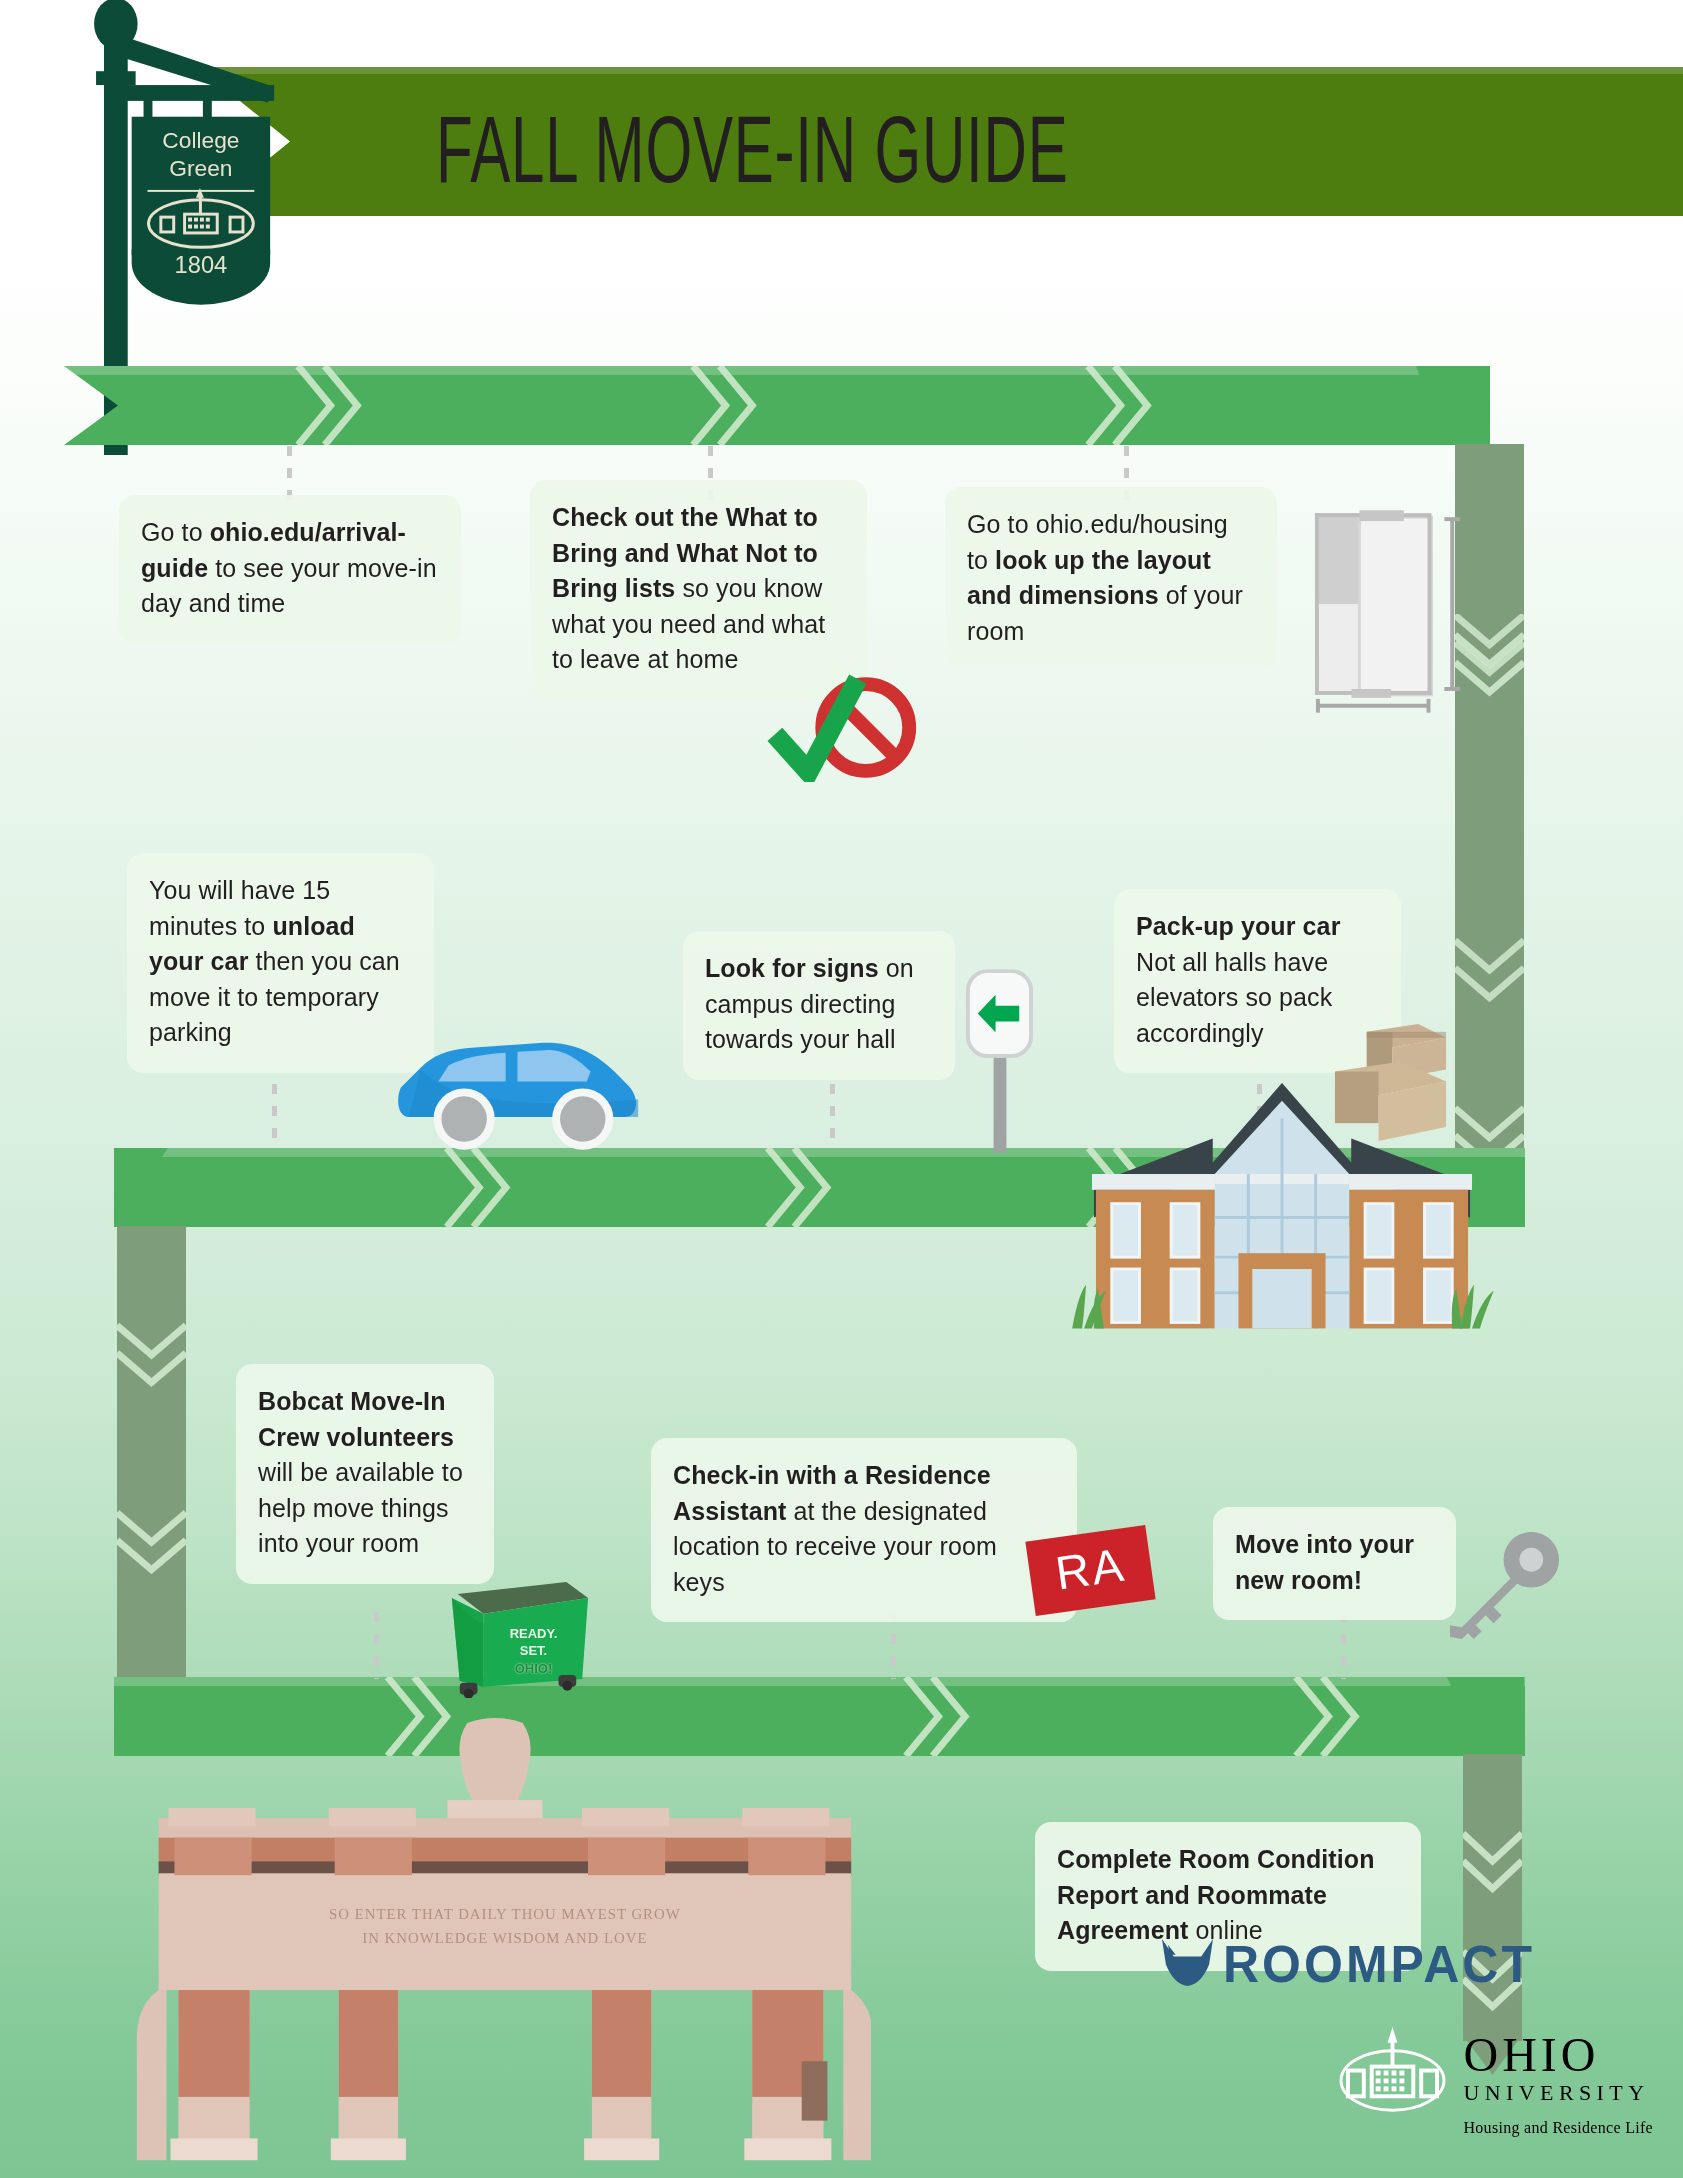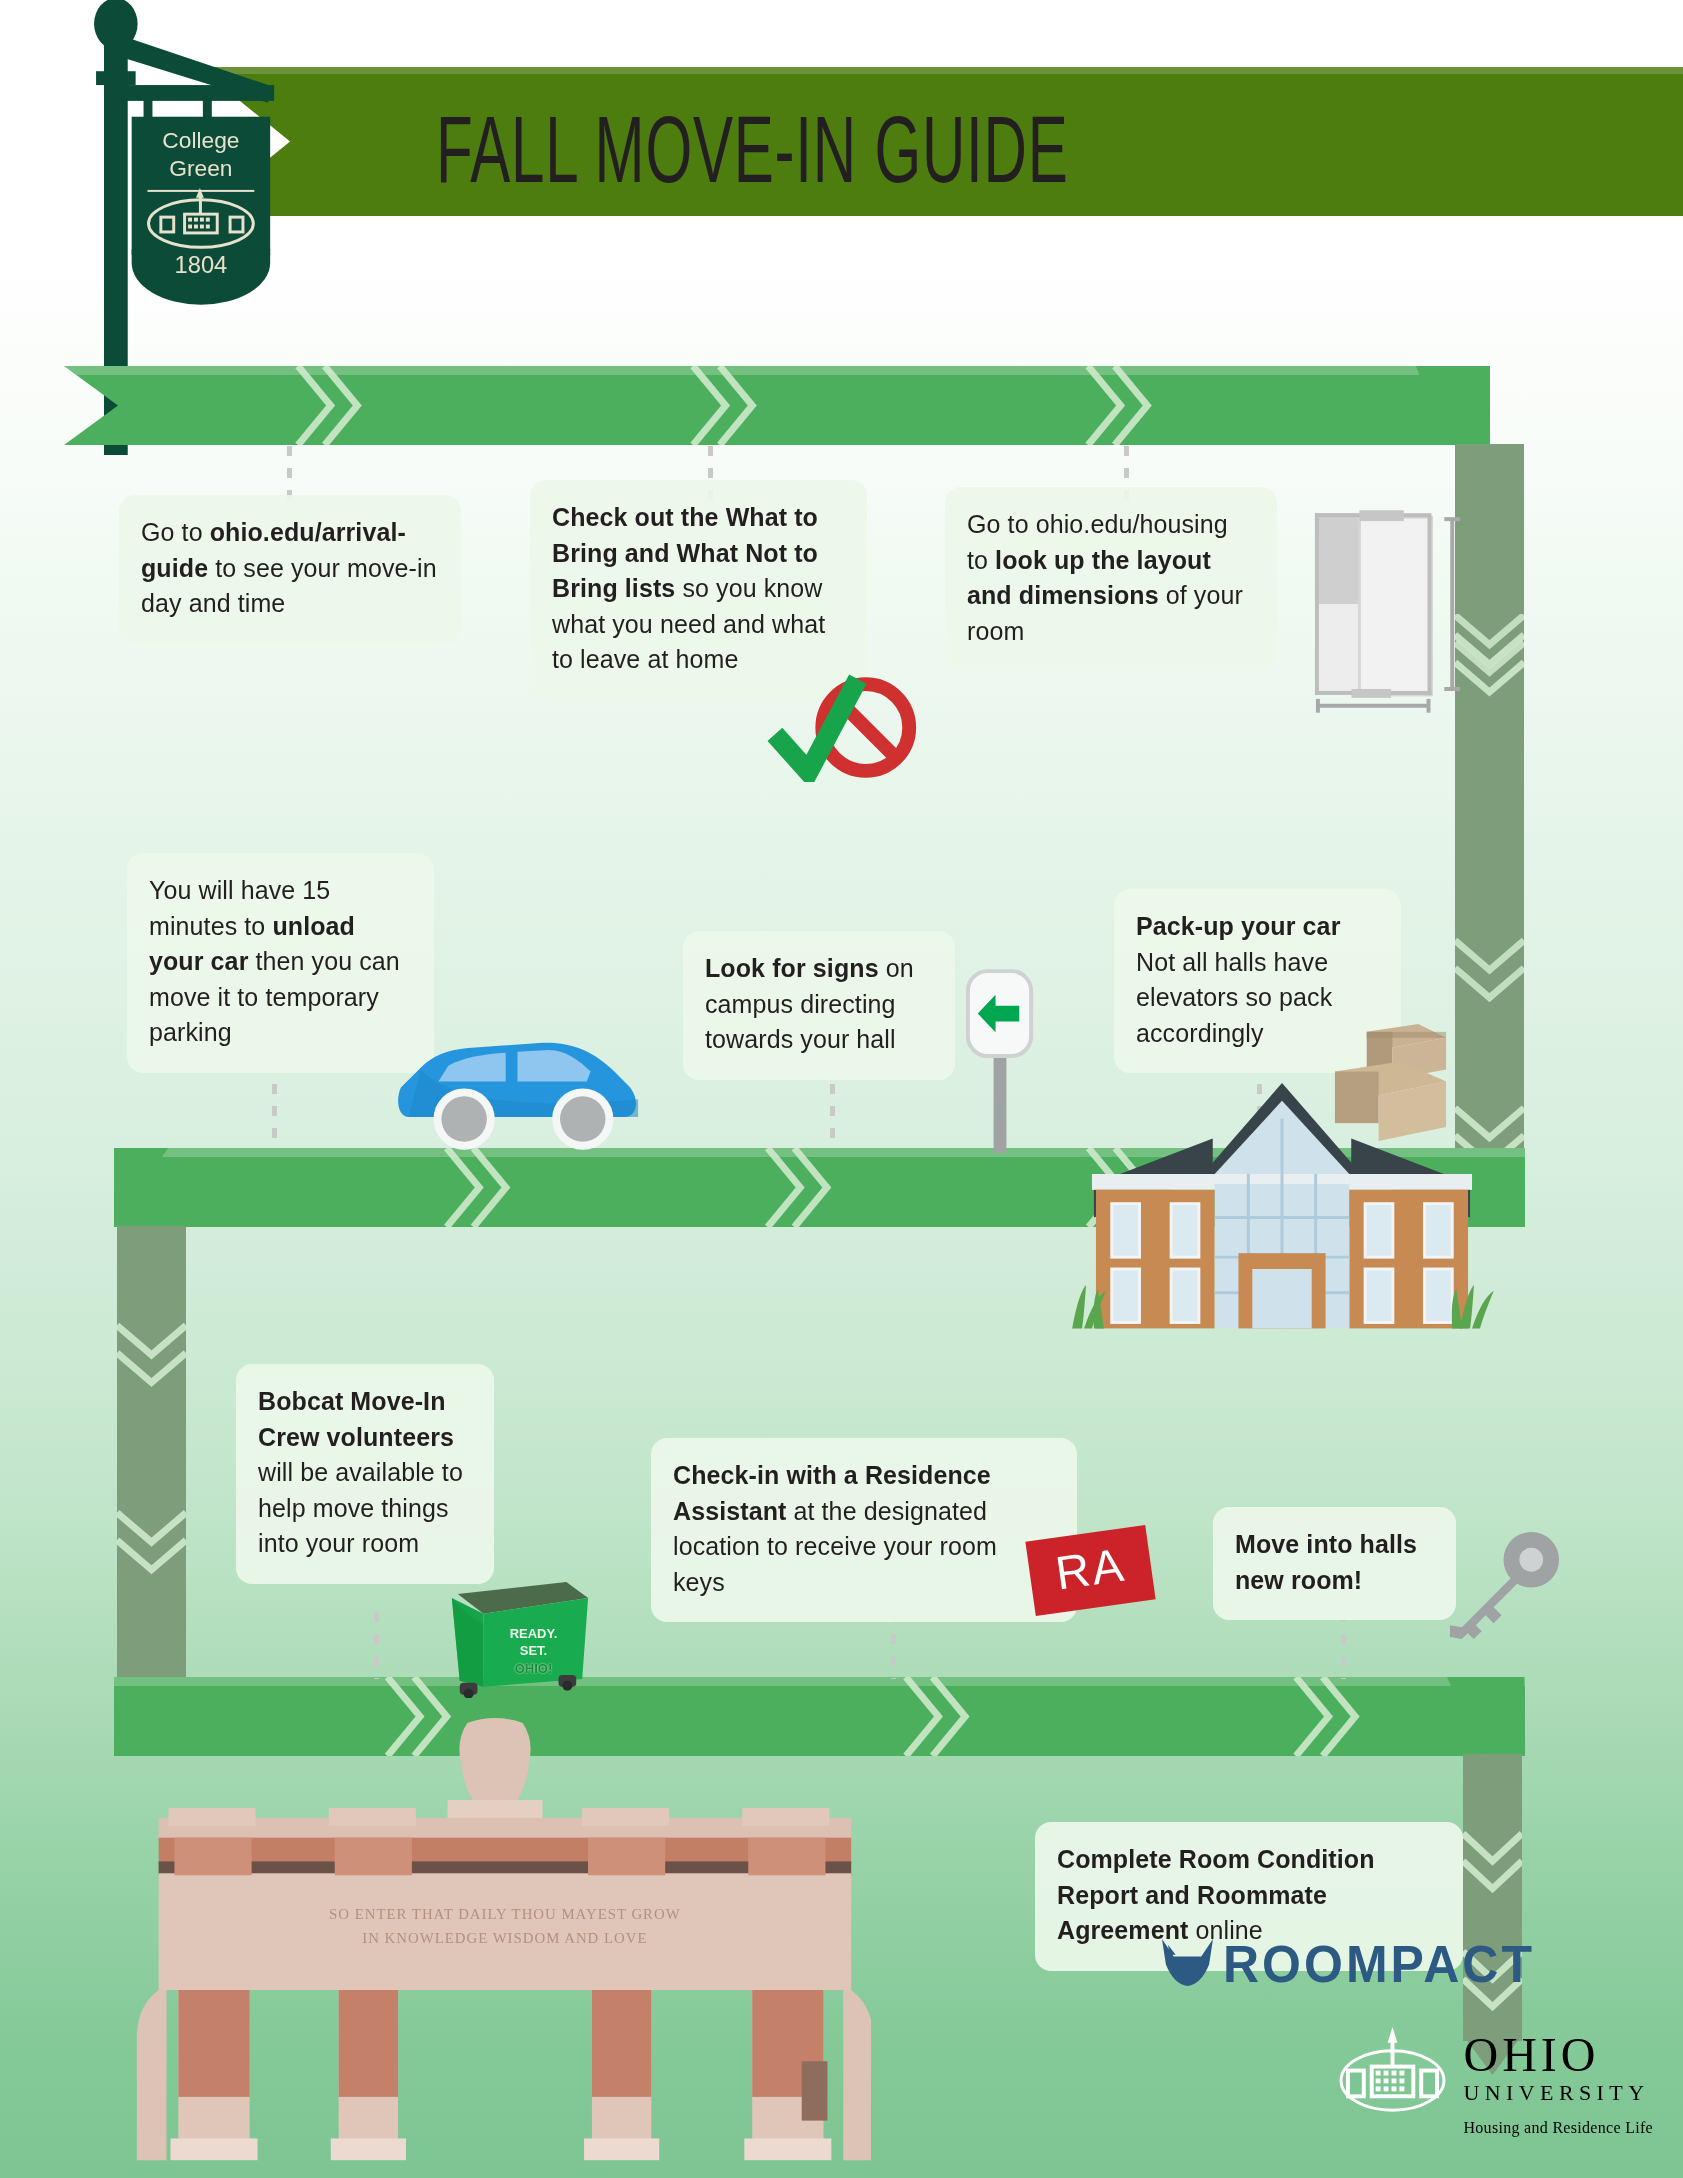--- a/index.html
+++ b/index.html
@@ -423,21 +423,21 @@
 
 <div class="box" style="left:236px; top:1364px; width:258px;">
   <b>Bobcat Move-In Crew volunteers</b><span> will be available to help move things into your room</span>
 </div>
 
 <div class="box" style="left:651px; top:1438px; width:426px;">
   <b>Check-in with a Residence Assistant</b><span> at the designated location to receive your room keys</span>
 </div>
 
 <div class="box" style="left:1213px; top:1507px; width:243px;">
-  <b>Move into halls new room!</b>
+  <b>Move into your new room!</b>
 </div>
 
 <svg class="art" style="left:438px; top:1564px;" width="158" height="134" viewBox="0 0 160 135">
   <polygon points="20,30 130,18 152,34 46,50" fill="#4c6b4a"></polygon>
   <polygon points="14,34 46,50 46,124 22,118" fill="#16a34a"></polygon>
   <polygon points="46,50 152,34 146,116 46,124" fill="#18ab4f"></polygon>
   <path d="M14 34 C40 62 46 60 46 60 L46 124 L22 118 Z" fill="#12993f" opacity=".65"></path>
   <rect x="22" y="120" width="18" height="12" rx="4" fill="#3c3c3c"></rect>
   <rect x="122" y="112" width="18" height="12" rx="4" fill="#3c3c3c"></rect>
   <circle cx="31" cy="131" r="5" fill="#2b2b2b"></circle>
@@ -498,21 +498,21 @@
     <rect x="214" y="430" width="76" height="22"></rect>
     <rect x="470" y="430" width="76" height="22"></rect>
     <rect x="632" y="430" width="88" height="22"></rect>
   </g>
 
   <path d="M40 280 q-22 16 -22 48 l0 124 l30 0 l0 -172 z" fill="#ddc3b6"></path>
   <path d="M740 280 q22 16 22 48 l0 124 l-30 0 l0 -172 z" fill="#ddc3b6"></path>
   <rect x="690" y="352" width="26" height="60" fill="#8f6d5d"></rect>
 </svg>
 
-<div class="box" style="left:1035px; top:1822px; width:428px;">
+<div class="box" style="left:1035px; top:1822px; width:386px;">
   <b>Complete Room Condition Report and Roommate Agreement</b><span> online</span>
 </div>
 
 <div class="roompact" style="left:1160px; top:1935px;">
   <svg width="55" height="53" viewBox="0 0 56 54">
     <path d="M2 4 L14 22 L42 22 L54 4 L50 30 Q42 50 28 52 Q14 50 6 30 Z" fill="#2c5a82"></path>
     <path d="M8 10 L16 20 L10 20 Z" fill="#2c5a82"></path>
   </svg>
   <div class="word">ROOMPACT</div>
 </div>

